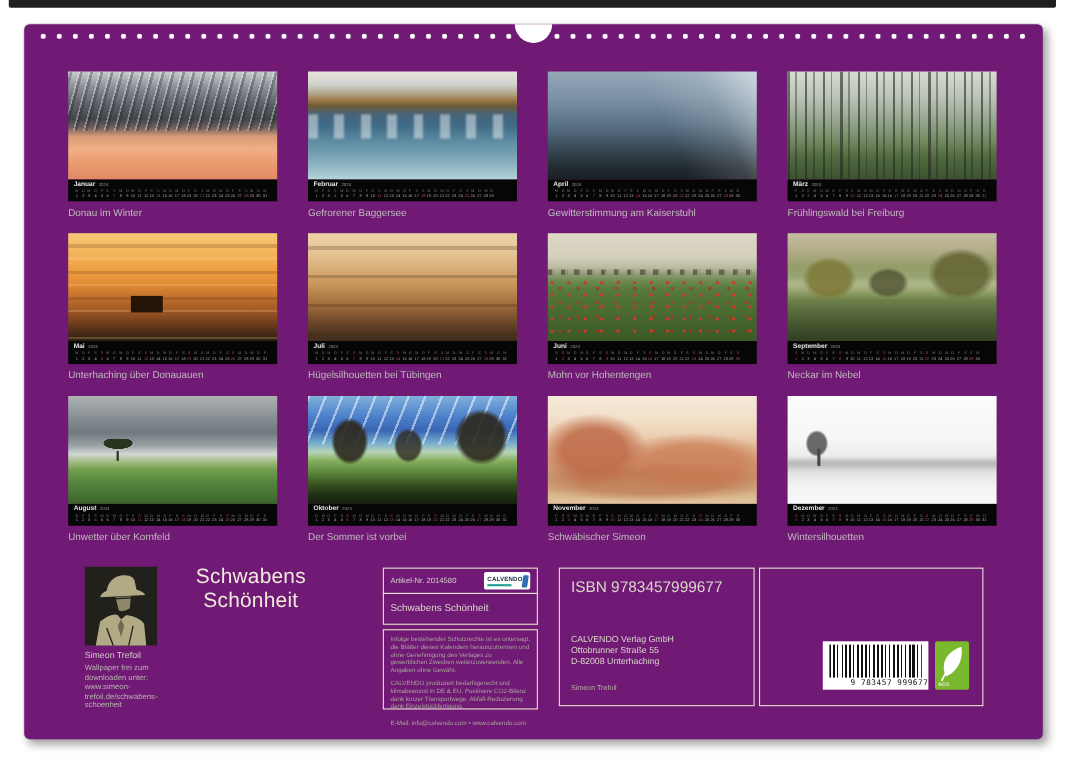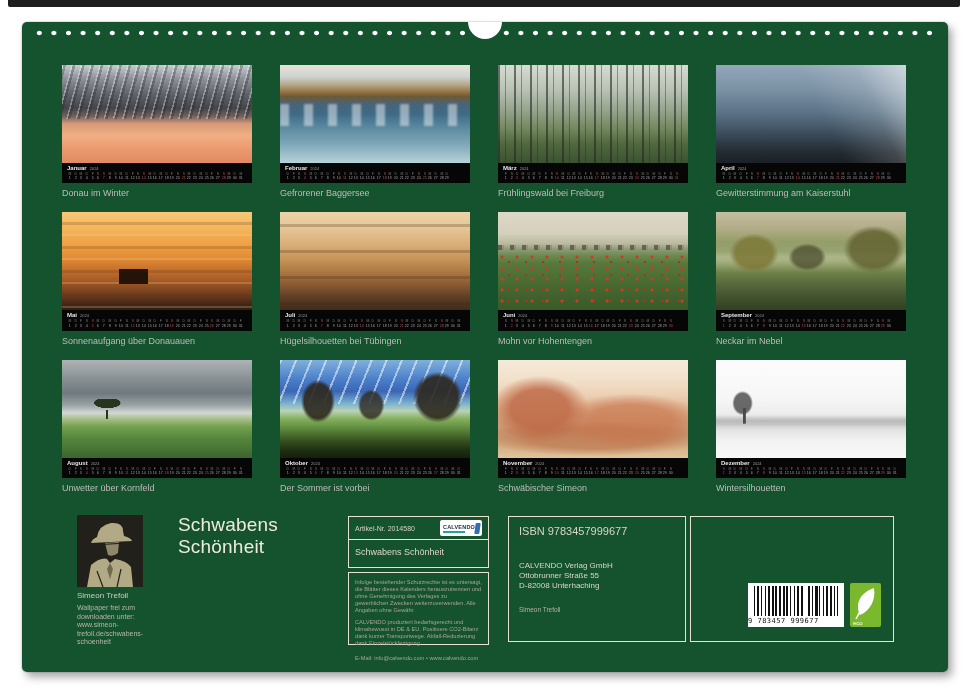--- a/index.html
+++ b/index.html
@@ -4,21 +4,21 @@
 <style>
   html,body{margin:0;padding:0;}
   body{
     width:971px;height:700px;position:relative;background:#ffffff;
     font-family:"Liberation Sans", sans-serif;overflow:hidden;
   }
   
   .top-rail{position:absolute;left:8px;top:0;width:952px;height:7px;background:#1f1f1f;border-radius:0 0 2px 2px;}
   
   .page{
-    position:absolute;left:22px;top:22px;width:926px;height:650px;background:#14532d;
+    position:absolute;left:22px;top:22px;width:926px;height:650px;background:#701a75;
     border-radius:5px;box-shadow:4px 5px 8px rgba(0,0,0,.35),0 0 0 1px rgba(0,0,0,.08);
   }
   .holes{
     position:absolute;left:10px;right:10px;top:8px;height:6px;
     background-image:radial-gradient(circle,#ffffff 2.2px,rgba(255,255,255,0) 2.6px);
     background-size:14.6px 6px;background-repeat:repeat-x;background-position:0 50%;
   }
   .notch{position:absolute;top:0;left:446px;width:34px;height:17px;background:#ffffff;border-radius:0 0 17px 17px;}
 
   
@@ -66,46 +66,46 @@
   .ph-10::before{background:radial-gradient(ellipse 26% 34% at 22% 50%,rgba(190,105,70,.85) 58%,transparent),radial-gradient(ellipse 38% 28% at 70% 62%,rgba(200,120,80,.7) 58%,transparent),radial-gradient(ellipse 60% 18% at 50% 80%,rgba(185,110,70,.6) 58%,transparent);}
   .ph-11{background:linear-gradient(180deg,#fcfcfc 0%,#f6f6f6 40%,#ececec 55%,#dcdcdc 62%,#cfcfcf 66%,#e4e4e4 72%,#f2f2f2 82%,#f8f8f8 100%);}
   .ph-11::before{background:linear-gradient(180deg,transparent 56%,rgba(120,120,120,.35) 62%,transparent 68%);}
   .ph-11::after{background:radial-gradient(ellipse 7% 16% at 14% 44%,rgba(70,70,70,.8) 62%,transparent 78%),linear-gradient(rgba(60,60,60,.9),rgba(60,60,60,.9));background-size:100% 100%,1.5% 16%;background-position:0 0,14.2% 58%;background-repeat:no-repeat;}
 
   
   .artist-img{position:absolute;left:55px;top:493px;width:66px;height:72px;}
   .artist-name{position:absolute;left:55px;top:569px;font-size:8px;color:#cfccc4;}
   .artist-note{position:absolute;left:55px;top:582px;width:86px;font-size:7px;line-height:8.5px;color:#b8b5ad;overflow-wrap:break-word;}
   .big-title{position:absolute;left:156px;top:492px;font-size:19px;line-height:22px;color:#efeadd;letter-spacing:.2px;}
-  .big-title span{display:block;}
+  .big-title span{display:block;text-align:center;}
 
   .boxes-left{position:absolute;left:326px;top:494px;width:141px;}
   .ibox{border:1px solid #e8e2d0;box-sizing:border-box;}
   .boxA{height:24px;display:flex;align-items:center;justify-content:space-between;padding:0 6px;}
   .artikel{font-size:7px;color:#d6d2c6;}
   .cal-logo{width:42px;height:16px;background:#ffffff;border-radius:2px;display:flex;align-items:center;justify-content:space-between;padding:0 2px 0 3px;box-sizing:border-box;}
   .cal-logo-left{display:flex;flex-direction:column;line-height:6px;}
   .cal-logo-text{font-size:5.5px;font-weight:bold;color:#1b2a45;letter-spacing:.2px;}
   .cal-logo-tagline{width:22px;height:2px;background:#2aa198;margin-top:1px;}
   .cal-logo-mark{width:7px;height:11px;background:#2f6fb4;transform:skewX(-8deg);border-radius:1px;}
   .boxB{margin-top:-1px;height:29px;padding:7px 6px;font-size:9px;color:#ddd8cb;}
   .boxC{margin-top:4px;height:73px;padding:6px;font-size:5.7px;line-height:7px;color:#a9a499;}
   .boxC p{margin:0 0 5px 0;}
   .boxC .email{margin-top:8px;}
 
   .box-mid{position:absolute;left:486px;top:494px;width:178px;height:126px;padding:8px 10px;}
-  .isbn{font-size:11px;color:#d9d5c9;}
-  .publisher{margin-top:24px;font-size:8px;line-height:10px;color:#d9d5c9;}
+  .isbn{font-size:14px;color:#d9d5c9;}
+  .publisher{margin-top:36px;font-size:8px;line-height:10px;color:#d9d5c9;}
   .publisher span{display:block;}
   .pub-author{margin-top:15px;font-size:6.5px;color:#b5b1a5;}
 
   .box-right{position:absolute;left:668px;top:494px;width:204px;height:126px;}
   .barcode{position:absolute;left:57px;top:66px;width:96px;height:44px;background:#ffffff;}
   .bars{margin:3px 6px 0;height:30px;background:repeating-linear-gradient(90deg,#111 0 1.5px,#fff 1.5px 3px,#111 3px 5.5px,#fff 5.5px 7px,#111 7px 8px,#fff 8px 11px,#111 11px 12px,#fff 12px 14.5px);}
-  .digits{text-align:left;font-size:7px;line-height:10px;color:#111;font-family:"DejaVu Sans Mono",monospace;letter-spacing:.5px;}
+  .digits{text-align:right;font-size:7px;line-height:10px;color:#111;font-family:"DejaVu Sans Mono",monospace;letter-spacing:.5px;}
   .eco{position:absolute;left:159px;top:66px;width:31px;height:44px;background:#7ab82e;border-radius:2px;overflow:hidden;}
   .eco svg{position:absolute;left:2px;top:2px;}
   .eco-label{position:absolute;left:3px;bottom:1px;font-size:6px;color:#ffffff;}
 </style>
 </head>
 <body>
 
 <div class="top-rail"></div>
 
 <div class="page">
@@ -373,20 +373,153 @@
             <span class="day">
               <i>D</i>
               <b>29</b>
             </span>
           </div>
     </div>
     <div class="caption">Gefrorener Baggersee</div>
   </div>
 
   <div class="thumb">
+    <div class="photo ph-3"></div>
+    <div class="strip">
+      <div class="month-line">
+        <span class="month-name">April</span>
+        <span class="month-year">2024</span>
+      </div>
+      <div class="days">
+            <span class="day">
+              <i>M</i>
+              <b>1</b>
+            </span>
+            <span class="day">
+              <i>D</i>
+              <b>2</b>
+            </span>
+            <span class="day">
+              <i>M</i>
+              <b>3</b>
+            </span>
+            <span class="day">
+              <i>D</i>
+              <b>4</b>
+            </span>
+            <span class="day">
+              <i>F</i>
+              <b>5</b>
+            </span>
+            <span class="day">
+              <i>S</i>
+              <b>6</b>
+            </span>
+            <span class="day sun">
+              <i>S</i>
+              <b>7</b>
+            </span>
+            <span class="day">
+              <i>M</i>
+              <b>8</b>
+            </span>
+            <span class="day">
+              <i>D</i>
+              <b>9</b>
+            </span>
+            <span class="day">
+              <i>M</i>
+              <b>10</b>
+            </span>
+            <span class="day">
+              <i>D</i>
+              <b>11</b>
+            </span>
+            <span class="day">
+              <i>F</i>
+              <b>12</b>
+            </span>
+            <span class="day">
+              <i>S</i>
+              <b>13</b>
+            </span>
+            <span class="day sun">
+              <i>S</i>
+              <b>14</b>
+            </span>
+            <span class="day">
+              <i>M</i>
+              <b>15</b>
+            </span>
+            <span class="day">
+              <i>D</i>
+              <b>16</b>
+            </span>
+            <span class="day">
+              <i>M</i>
+              <b>17</b>
+            </span>
+            <span class="day">
+              <i>D</i>
+              <b>18</b>
+            </span>
+            <span class="day">
+              <i>F</i>
+              <b>19</b>
+            </span>
+            <span class="day">
+              <i>S</i>
+              <b>20</b>
+            </span>
+            <span class="day sun">
+              <i>S</i>
+              <b>21</b>
+            </span>
+            <span class="day">
+              <i>M</i>
+              <b>22</b>
+            </span>
+            <span class="day">
+              <i>D</i>
+              <b>23</b>
+            </span>
+            <span class="day">
+              <i>M</i>
+              <b>24</b>
+            </span>
+            <span class="day">
+              <i>D</i>
+              <b>25</b>
+            </span>
+            <span class="day">
+              <i>F</i>
+              <b>26</b>
+            </span>
+            <span class="day">
+              <i>S</i>
+              <b>27</b>
+            </span>
+            <span class="day sun">
+              <i>S</i>
+              <b>28</b>
+            </span>
+            <span class="day">
+              <i>M</i>
+              <b>29</b>
+            </span>
+            <span class="day">
+              <i>D</i>
+              <b>30</b>
+            </span>
+          </div>
+    </div>
+    <div class="caption">Gewitterstimmung am Kaiserstuhl</div>
+  </div>
+
+  <div class="thumb">
     <div class="photo ph-2"></div>
     <div class="strip">
       <div class="month-line">
         <span class="month-name">März</span>
         <span class="month-year">2024</span>
       </div>
       <div class="days">
             <span class="day">
               <i>F</i>
               <b>1</b>
@@ -507,153 +640,20 @@
               <i>S</i>
               <b>30</b>
             </span>
             <span class="day sun">
               <i>S</i>
               <b>31</b>
             </span>
           </div>
     </div>
     <div class="caption">Frühlingswald bei Freiburg</div>
-  </div>
-
-  <div class="thumb">
-    <div class="photo ph-3"></div>
-    <div class="strip">
-      <div class="month-line">
-        <span class="month-name">April</span>
-        <span class="month-year">2024</span>
-      </div>
-      <div class="days">
-            <span class="day">
-              <i>M</i>
-              <b>1</b>
-            </span>
-            <span class="day">
-              <i>D</i>
-              <b>2</b>
-            </span>
-            <span class="day">
-              <i>M</i>
-              <b>3</b>
-            </span>
-            <span class="day">
-              <i>D</i>
-              <b>4</b>
-            </span>
-            <span class="day">
-              <i>F</i>
-              <b>5</b>
-            </span>
-            <span class="day">
-              <i>S</i>
-              <b>6</b>
-            </span>
-            <span class="day sun">
-              <i>S</i>
-              <b>7</b>
-            </span>
-            <span class="day">
-              <i>M</i>
-              <b>8</b>
-            </span>
-            <span class="day">
-              <i>D</i>
-              <b>9</b>
-            </span>
-            <span class="day">
-              <i>M</i>
-              <b>10</b>
-            </span>
-            <span class="day">
-              <i>D</i>
-              <b>11</b>
-            </span>
-            <span class="day">
-              <i>F</i>
-              <b>12</b>
-            </span>
-            <span class="day">
-              <i>S</i>
-              <b>13</b>
-            </span>
-            <span class="day sun">
-              <i>S</i>
-              <b>14</b>
-            </span>
-            <span class="day">
-              <i>M</i>
-              <b>15</b>
-            </span>
-            <span class="day">
-              <i>D</i>
-              <b>16</b>
-            </span>
-            <span class="day">
-              <i>M</i>
-              <b>17</b>
-            </span>
-            <span class="day">
-              <i>D</i>
-              <b>18</b>
-            </span>
-            <span class="day">
-              <i>F</i>
-              <b>19</b>
-            </span>
-            <span class="day">
-              <i>S</i>
-              <b>20</b>
-            </span>
-            <span class="day sun">
-              <i>S</i>
-              <b>21</b>
-            </span>
-            <span class="day">
-              <i>M</i>
-              <b>22</b>
-            </span>
-            <span class="day">
-              <i>D</i>
-              <b>23</b>
-            </span>
-            <span class="day">
-              <i>M</i>
-              <b>24</b>
-            </span>
-            <span class="day">
-              <i>D</i>
-              <b>25</b>
-            </span>
-            <span class="day">
-              <i>F</i>
-              <b>26</b>
-            </span>
-            <span class="day">
-              <i>S</i>
-              <b>27</b>
-            </span>
-            <span class="day sun">
-              <i>S</i>
-              <b>28</b>
-            </span>
-            <span class="day">
-              <i>M</i>
-              <b>29</b>
-            </span>
-            <span class="day">
-              <i>D</i>
-              <b>30</b>
-            </span>
-          </div>
-    </div>
-    <div class="caption">Gewitterstimmung am Kaiserstuhl</div>
   </div>
 
   <div class="thumb">
     <div class="photo ph-4"></div>
     <div class="strip">
       <div class="month-line">
         <span class="month-name">Mai</span>
         <span class="month-year">2024</span>
       </div>
       <div class="days">
@@ -776,21 +776,21 @@
             <span class="day">
               <i>D</i>
               <b>30</b>
             </span>
             <span class="day">
               <i>F</i>
               <b>31</b>
             </span>
           </div>
     </div>
-    <div class="caption">Sonnenaufgang über Donauauen</div>
+    <div class="caption">Unterhaching über Donauauen</div>
   </div>
 
   <div class="thumb">
     <div class="photo ph-6"></div>
     <div class="strip">
       <div class="month-line">
         <span class="month-name">Juli</span>
         <span class="month-year">2024</span>
       </div>
       <div class="days">

